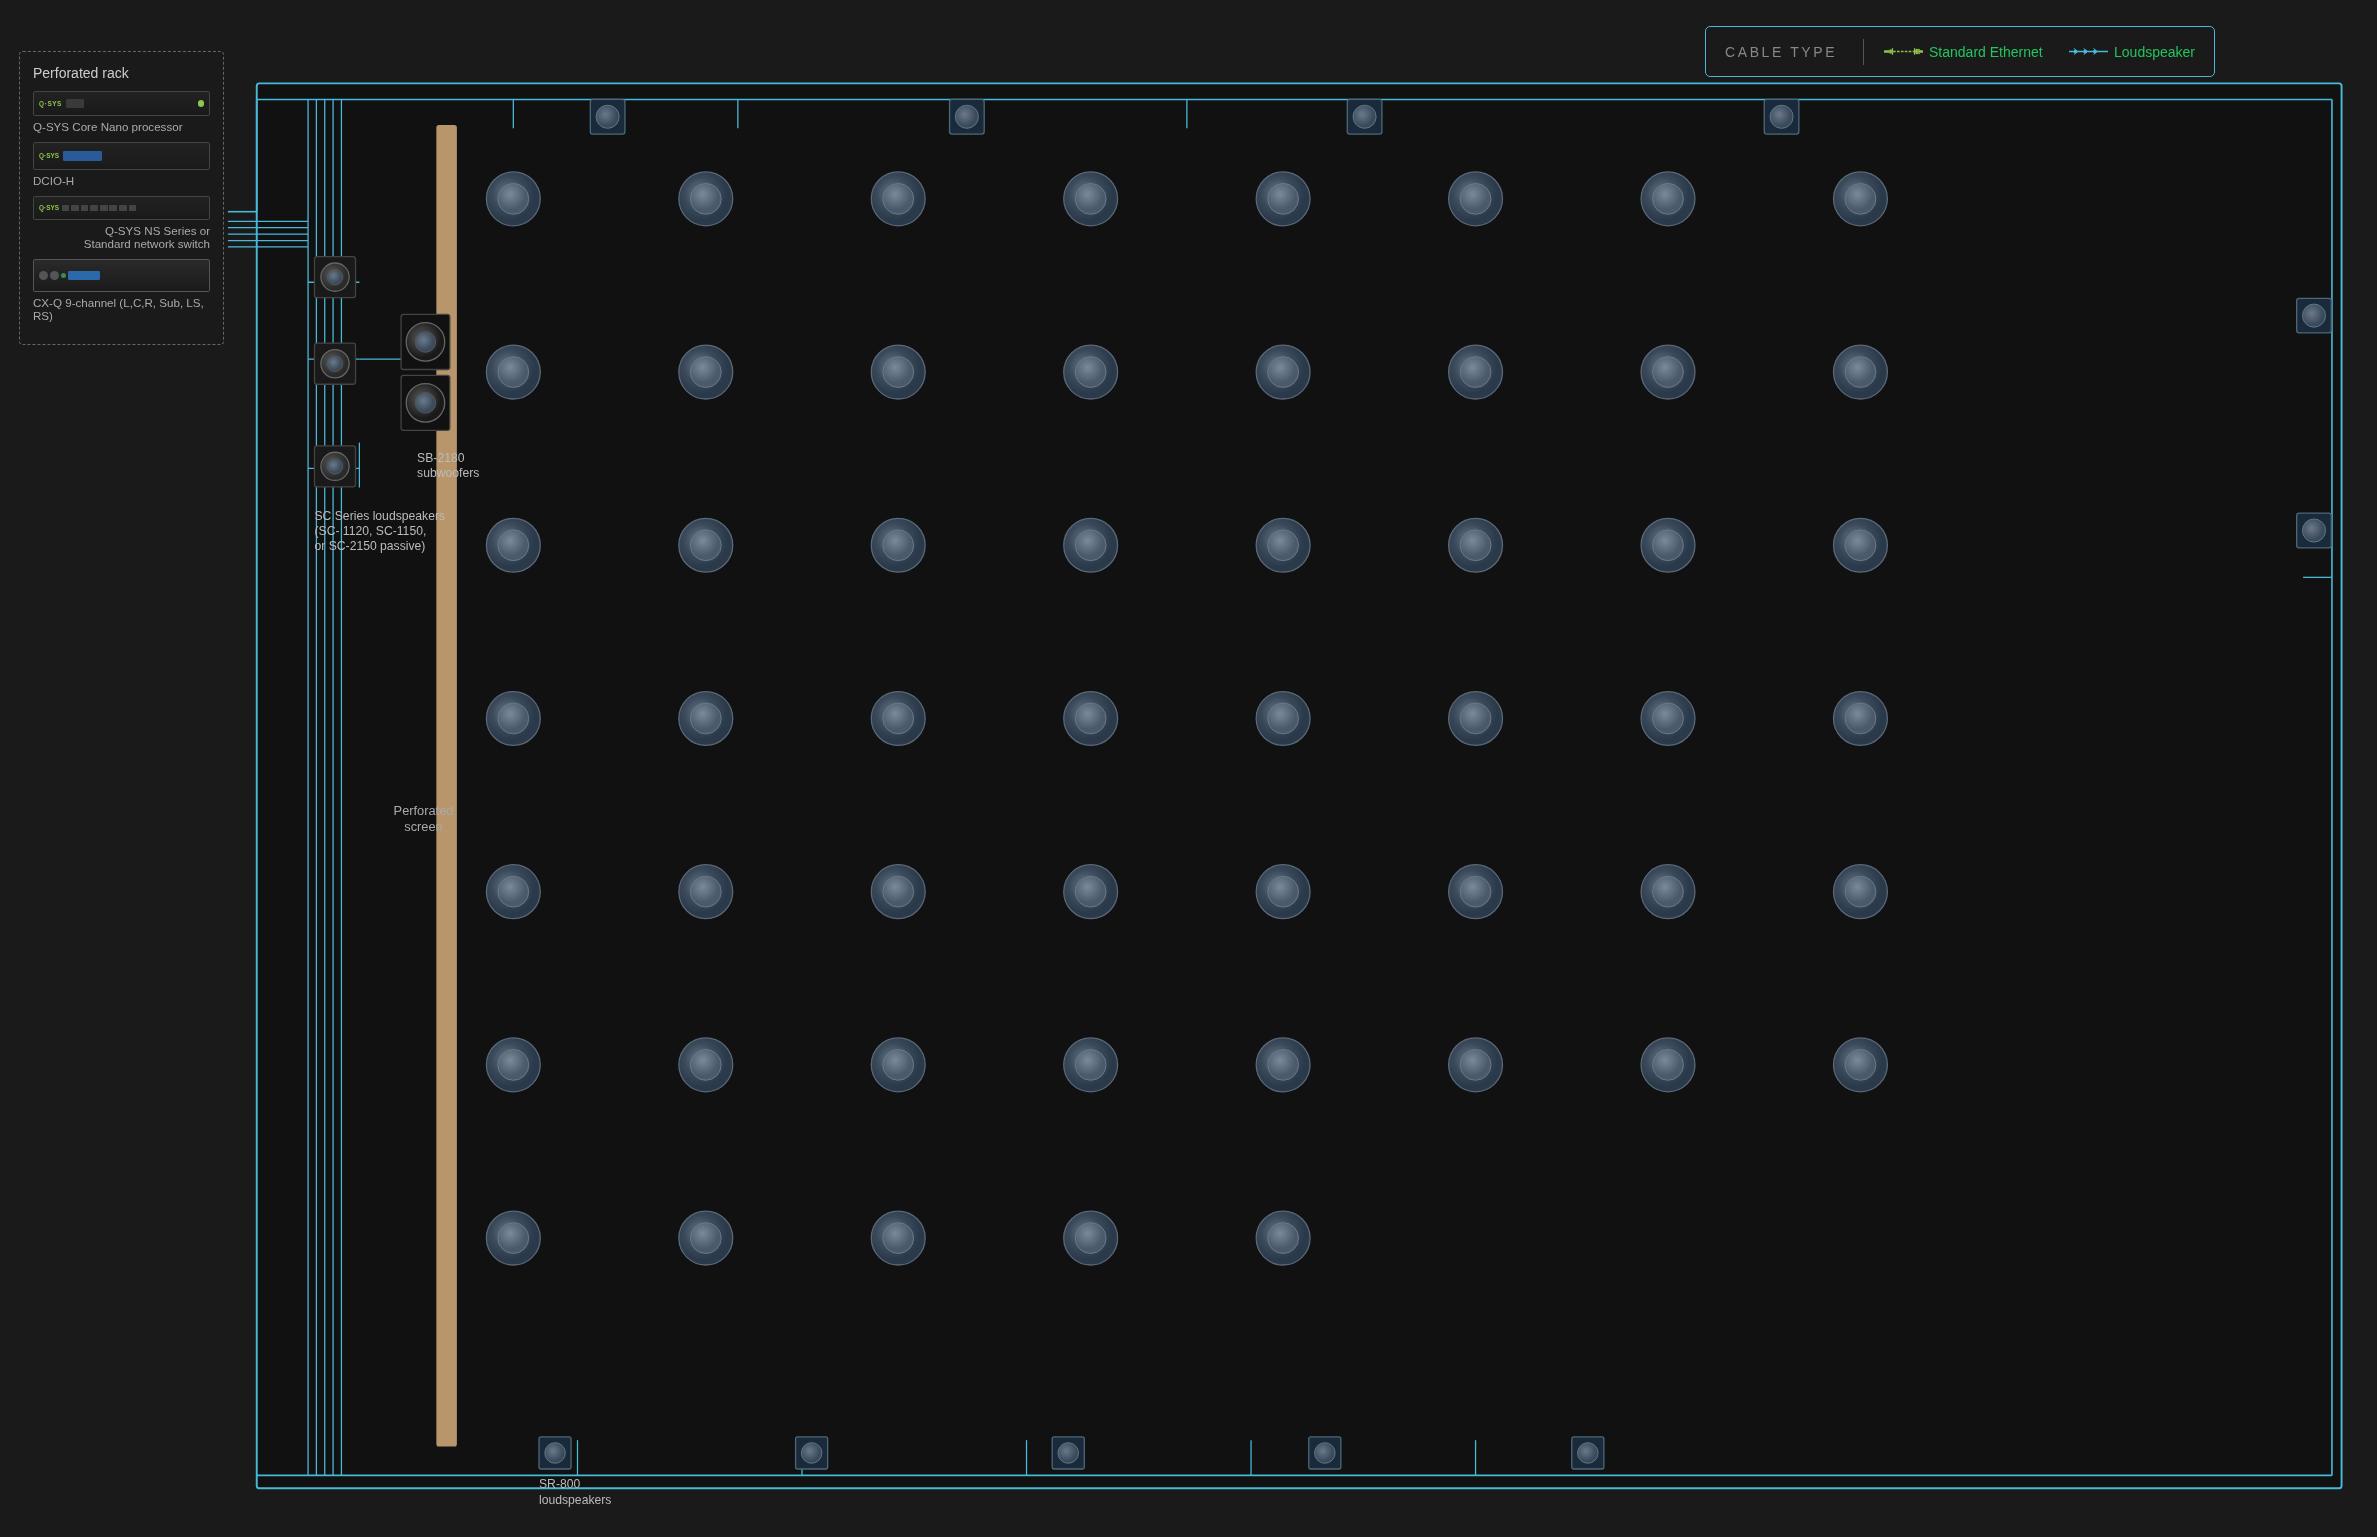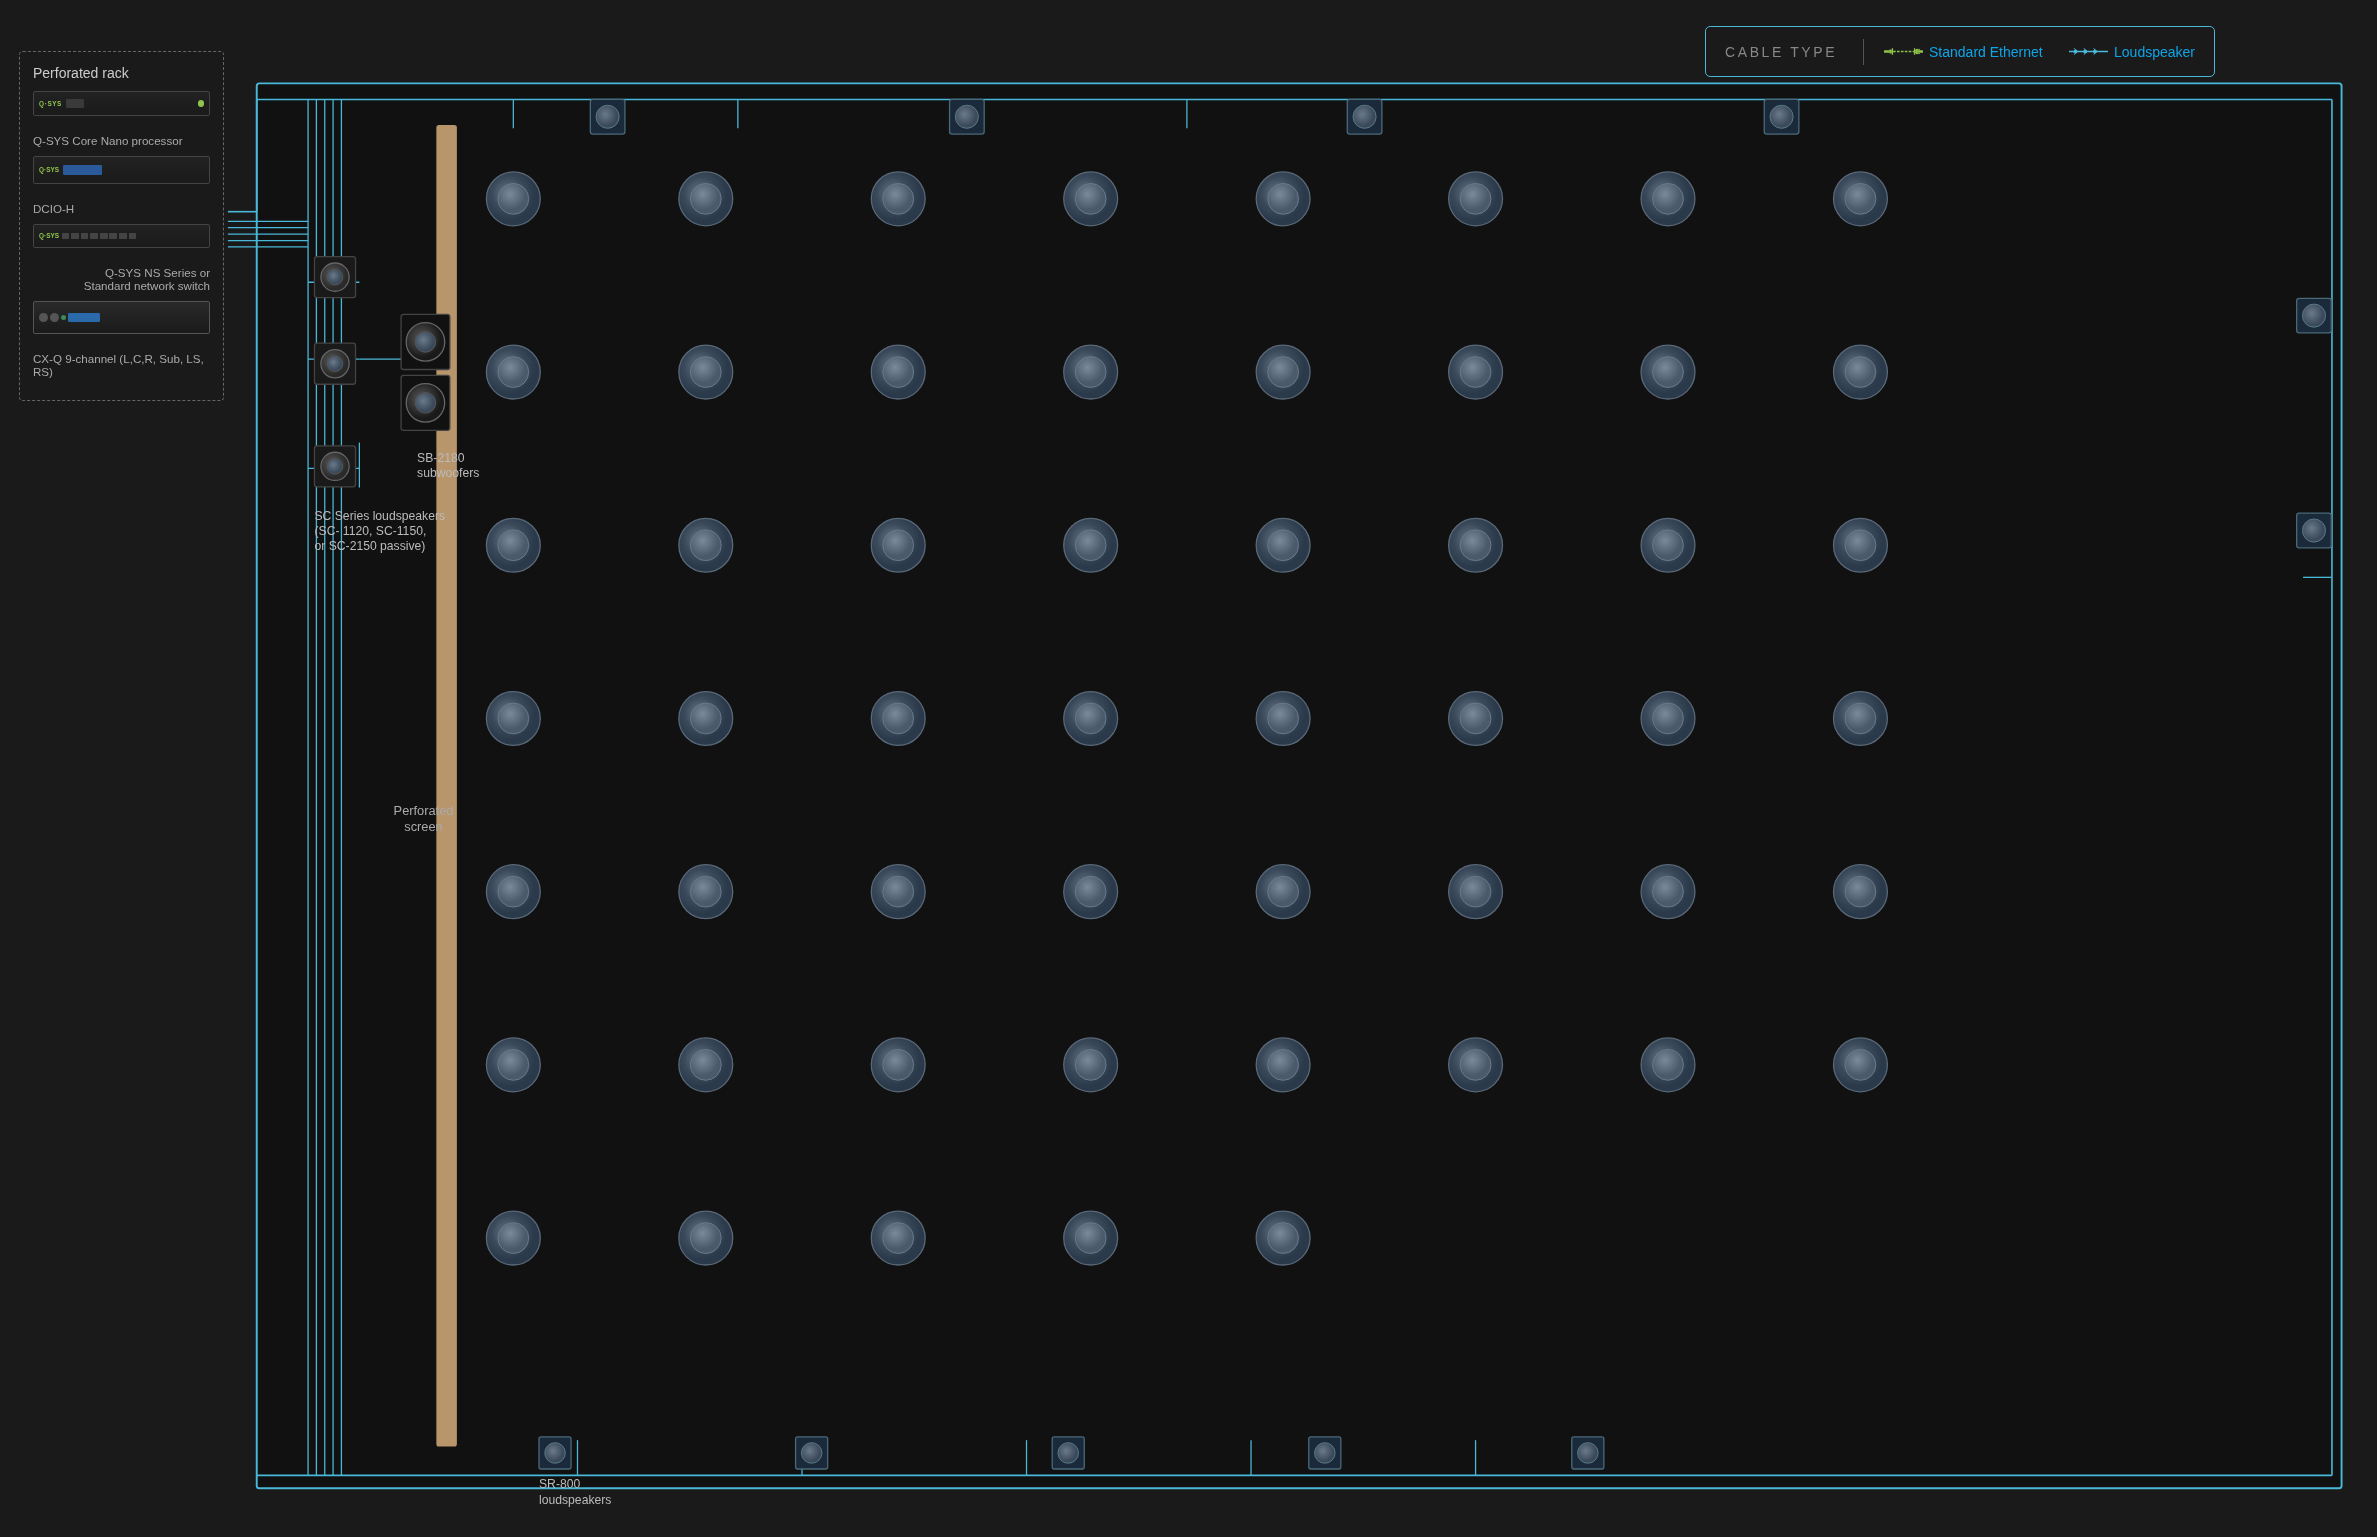--- a/index.html
+++ b/index.html
@@ -53,21 +53,21 @@
     }
     .cable-speaker-icon {
       display: flex;
       align-items: center;
     }
     .cable-speaker-icon svg {
       width: 39px;
       height: 13px;
     }
     .cable-label {
-      color: #0ea5e9;
+      color: #22c55e;
       font-size: 14px;
     }
 
     
     .equipment-rack {
       position: absolute;
       top: 51px;
       left: 19px;
       width: 205px;
       border: 1.3px dashed #666;
@@ -80,21 +80,21 @@
       font-size: 14px;
       margin-bottom: 10.3px;
       font-weight: 400;
     }
     .rack-item {
       margin-bottom: 9px;
     }
     .device-label {
       color: #aaa;
       font-size: 11.6px;
-      margin-top: 18px;
+      margin-top: 4px;
     }
 
     
     .nano-device {
       background: linear-gradient(180deg, #222 0%, #1a1a1a 100%);
       border: 0.6px solid #444;
       border-radius: 1.9px;
       height: 24.4px;
       margin-bottom: 2.6px;
       display: flex;

